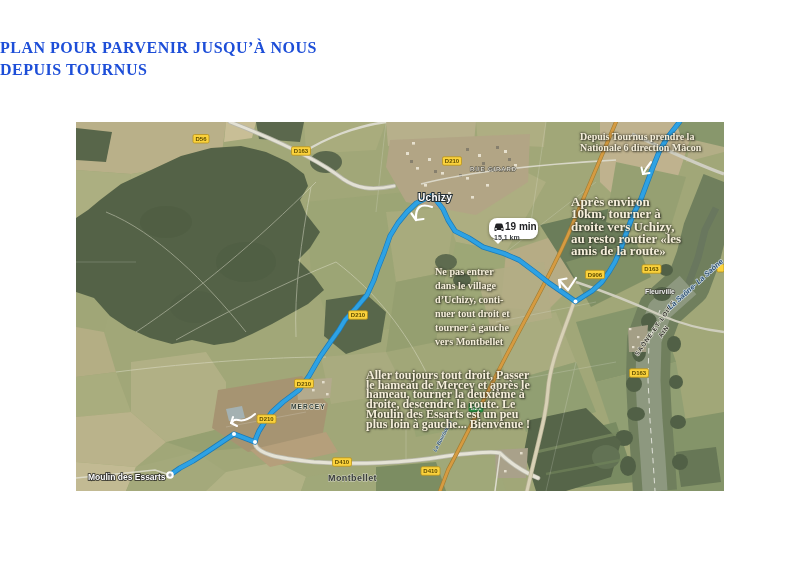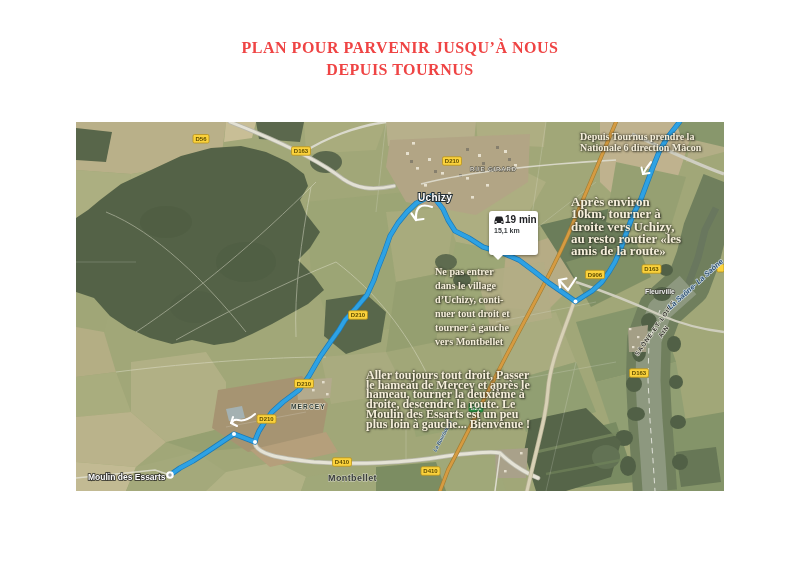--- a/index.html
+++ b/index.html
@@ -1,19 +1,19 @@
 <!DOCTYPE html>
 <html><head>
 <meta charset="utf-8">
 <style>
 html,body{margin:0;padding:0;background:#fff;}
 body{width:800px;height:565px;position:relative;overflow:hidden;font-family:"Liberation Sans",sans-serif;}
-.title{position:absolute;top:37px;left:0;width:800px;text-align:center;font-family:"Liberation Serif",serif;font-weight:bold;font-size:16px;line-height:22px;color:#ef4444;letter-spacing:0.5px;}
+.title{position:absolute;top:37px;left:0;width:800px;font-family:"Liberation Serif",serif;font-weight:bold;font-size:16px;line-height:22px;color:#1d4ed8;letter-spacing:0.5px;}
 .ann{position:absolute;font-family:"Liberation Serif",serif;font-weight:bold;color:#f6efdb;text-shadow:1px 1px 2px rgba(45,45,35,.95),-1px 0 2px rgba(45,45,35,.55),0 -1px 2px rgba(45,45,35,.45);padding-left:31px;}
-.tooltip{position:absolute;left:489px;top:211px;width:49px;height:44px;background:#fff;border-radius:3px;box-shadow:0 1px 3px rgba(0,0,0,.4);}
+.tooltip{position:absolute;left:489px;top:218px;width:49px;height:21px;background:#fff;border-radius:8px;box-shadow:0 1px 3px rgba(0,0,0,.4);}
 .tooltip .tri{position:absolute;left:4px;bottom:-5px;width:0;height:0;border-left:5px solid transparent;border-right:5px solid transparent;border-top:5px solid #fff;}
 .t19{position:absolute;left:16px;top:3px;font-size:10px;font-weight:bold;color:#202124;white-space:nowrap;}
 .tkm{position:absolute;left:5px;top:15.5px;font-size:7px;font-weight:bold;color:#3c4043;white-space:nowrap;}
 </style>
 </head>
 <body>
 
 <div class="title">PLAN POUR PARVENIR JUSQU’À NOUS<br>DEPUIS TOURNUS</div>
 
 <svg width="648" height="369" viewBox="0 0 648 369" style="position:absolute;left:76px;top:122px;" shape-rendering="auto">

